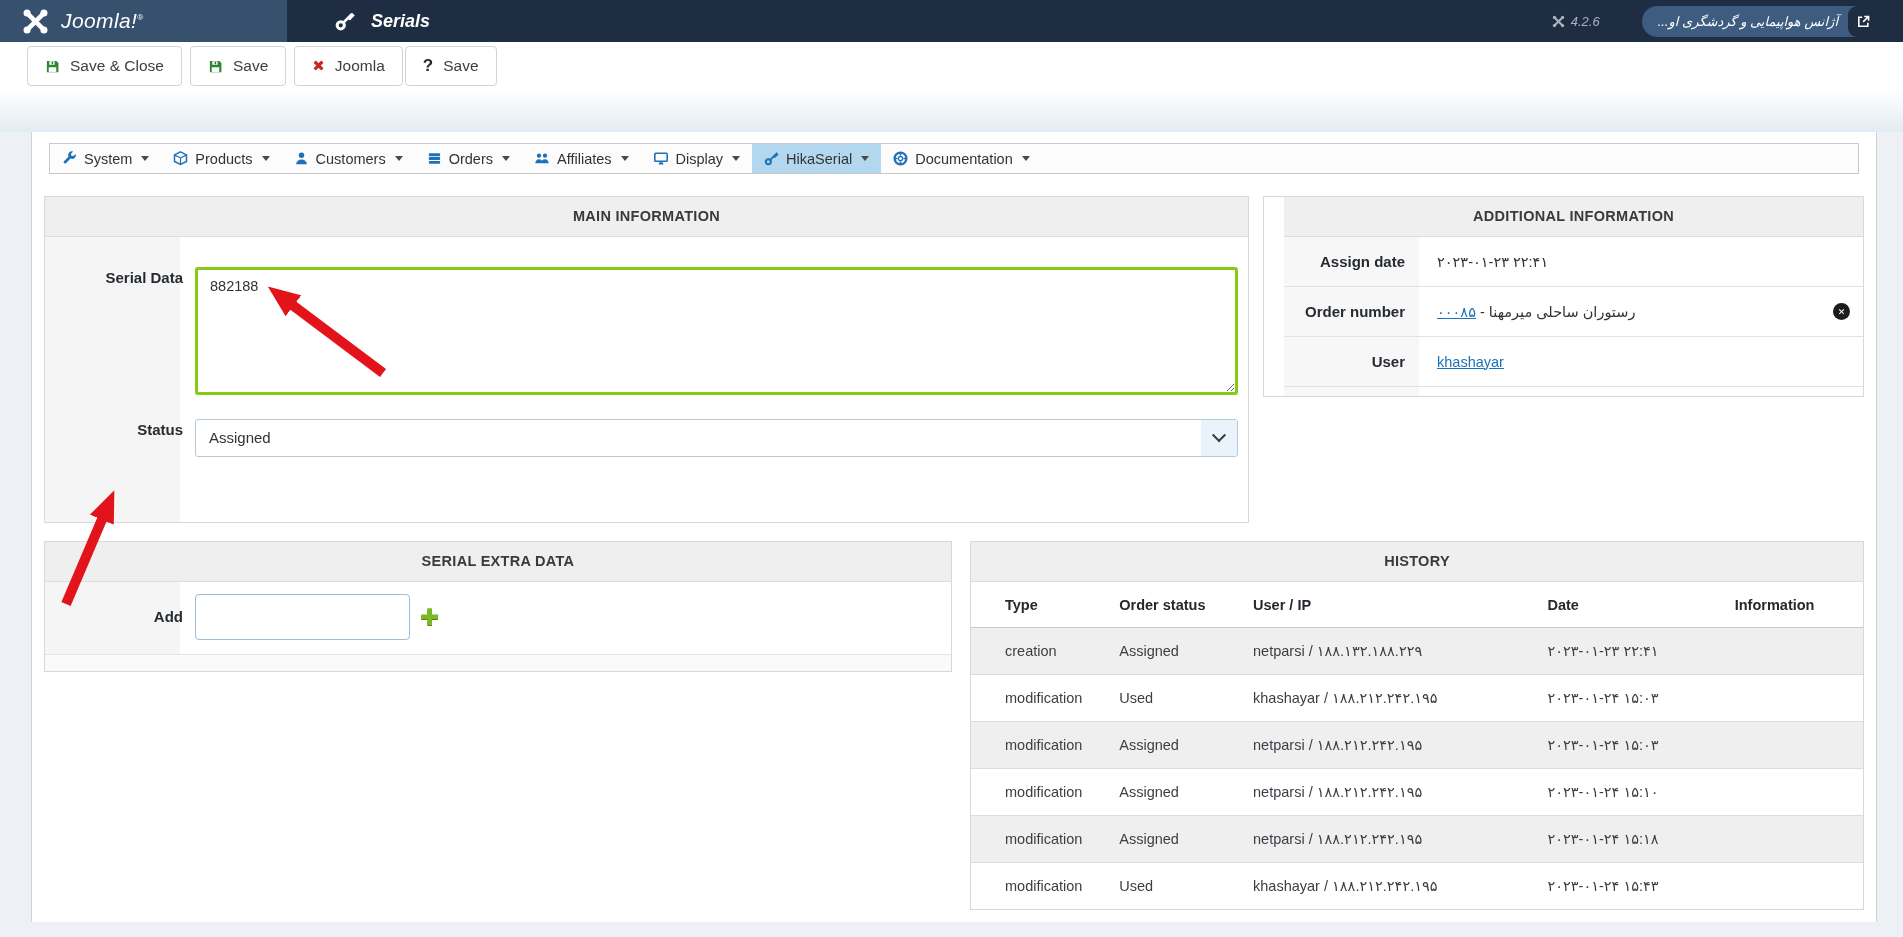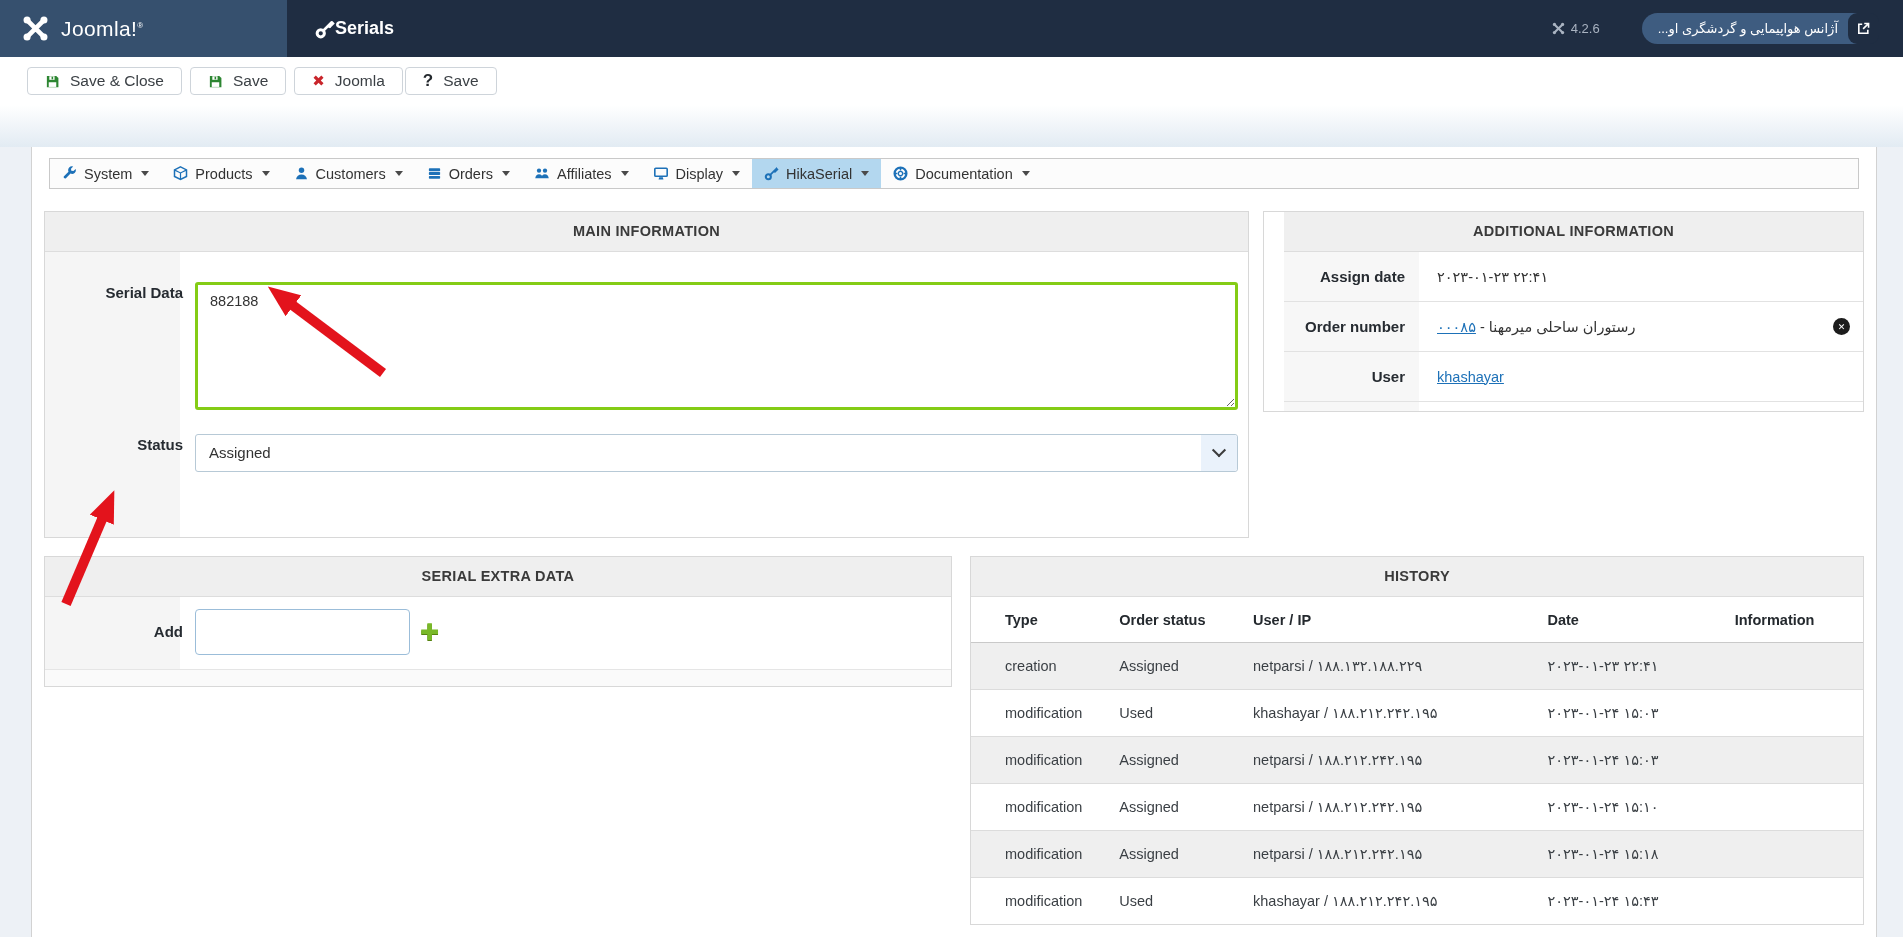--- a/index.html
+++ b/index.html
@@ -1,34 +1,34 @@
 <!DOCTYPE html>
 <html><head>
 <meta charset="utf-8">
 <style>
   * { box-sizing: border-box; margin: 0; padding: 0; }
   html,body { width:1903px; height:937px; overflow:hidden; }
   body { font-family:"Liberation Sans","DejaVu Sans",sans-serif; background:#edf1f6; position:relative; }
 
   
-  .topbar { display:flex; height:57px; background:#1f2d42; color:#fff; align-items:stretch; }
+  .topbar { display:flex; height:42px; background:#1f2d42; color:#fff; align-items:stretch;font-style:italic; }
   .brand { width:287px; background:#36506e; display:flex; align-items:center; padding-left:22px; gap:12px; }
   .brand-text { font-size:21px; font-weight:500; letter-spacing:.4px; }
   .brand-text sup { font-size:8px; }
-  .titlebar { flex:1; display:flex; align-items:center; padding-left:28px; gap:0; }
+  .titlebar { flex:1; display:flex; align-items:center; padding-left:48px; gap:16px; }
   .page-title { font-size:18px; font-weight:700; }
   .topbar-right { display:flex; align-items:center; gap:42px; padding-right:24px; }
   .version { display:flex; align-items:center; gap:6px; color:#a9b3c1; font-size:13px; }
   .site-pill { display:flex; align-items:center; background:#3e5c80; border-radius:16px; height:31px; padding-left:16px; cursor:pointer; }
   .site-pill .pill-label { font-size:13px; color:#fff; padding-right:10px; }
   .pill-icon { width:31px; height:31px; background:#1f2d42; border-radius:9px; display:flex; align-items:center; justify-content:center; }
 
   
   .toolbar { height:48px; background:#fff; display:flex; align-items:center; padding-left:27px; }
-  .tbtn { display:inline-flex; align-items:center; gap:10px; background:#fff; border:1px solid #ced4da; border-radius:4px; height:28px; padding:0 17px; font-size:15.5px; color:#3b4045; cursor:pointer; font-family:inherit; }
+  .tbtn { display:inline-flex; align-items:center; gap:10px; background:#fff; border:1px solid #ced4da; border-radius:4px; height:40px; padding:0 17px; font-size:15.5px; color:#3b4045; cursor:pointer; font-family:inherit; }
   .tbtn + .tbtn { margin-left:8px; }
   .tbtn.joined { margin-left:2px; }
   .x-glyph { color:#c9252b; font-weight:700; font-size:15px; }
   .q-glyph { color:#24292e; font-weight:700; font-size:17px; }
 
   .band { height:42px; background:linear-gradient(#ffffff, #e2ebf3); }
 
   
   .card { margin:0 26px 0 31px; background:#fff; border-left:1px solid #d2d2d2; border-right:1px solid #d2d2d2; height:790px; padding:11px 12px 0 12px; }
 

